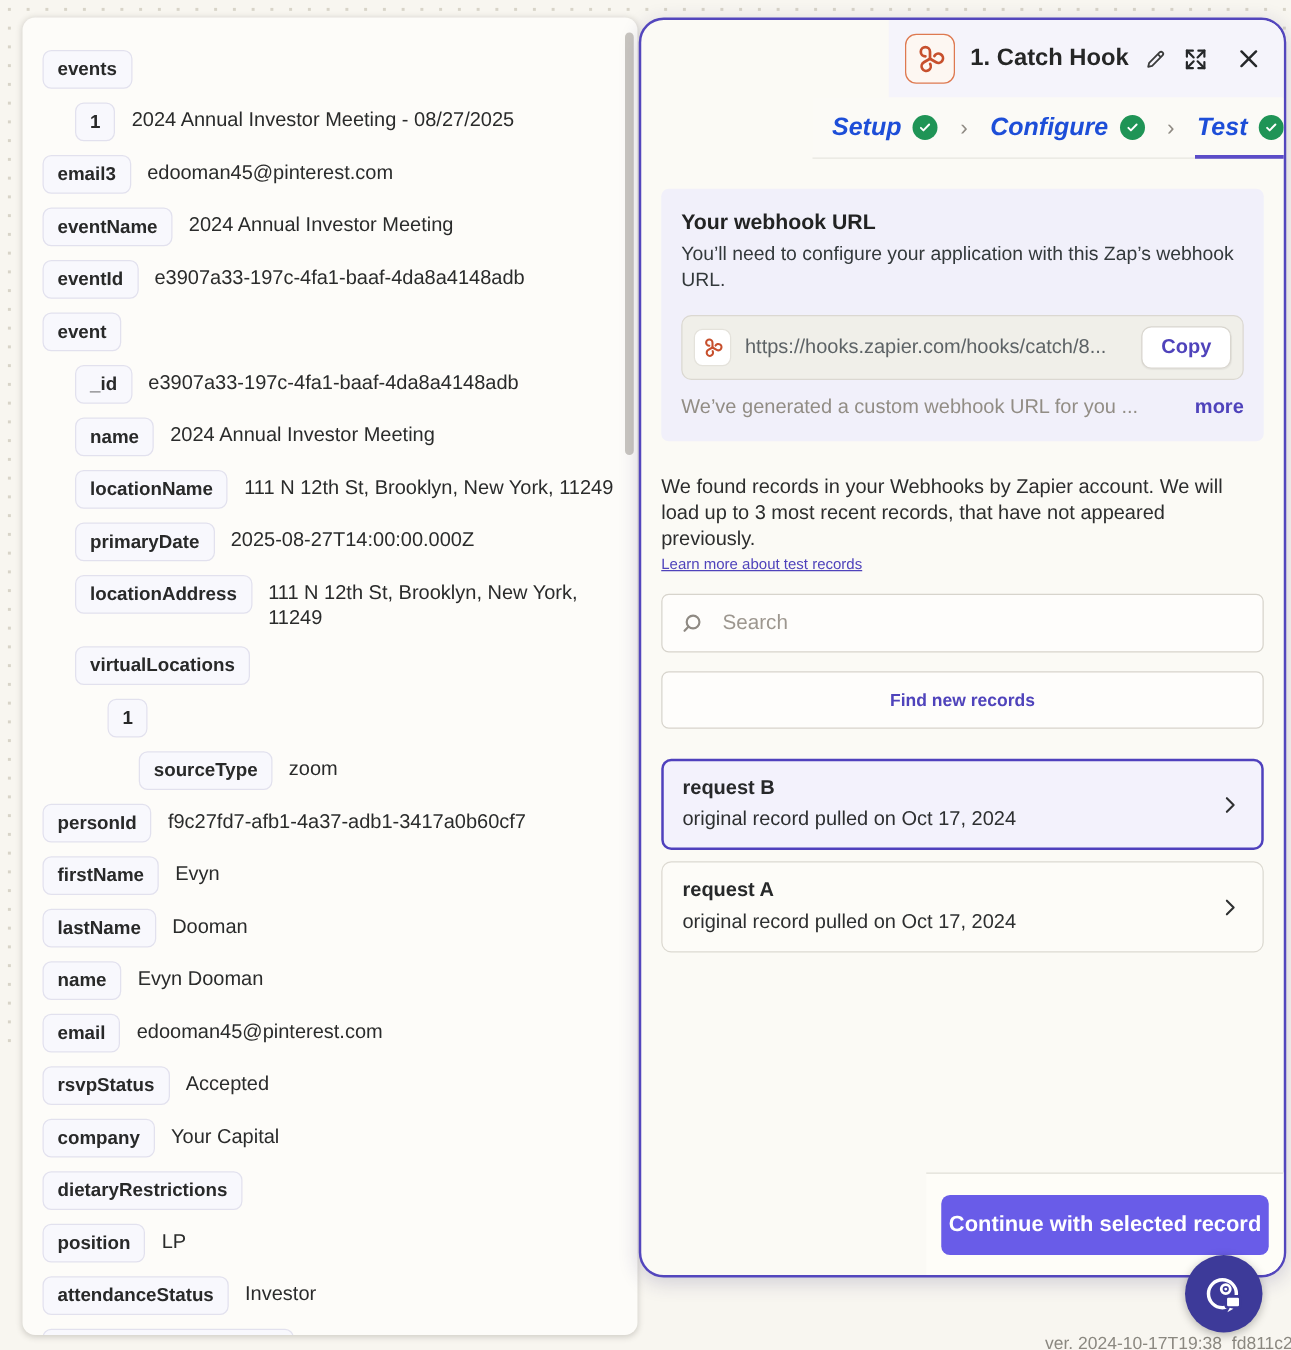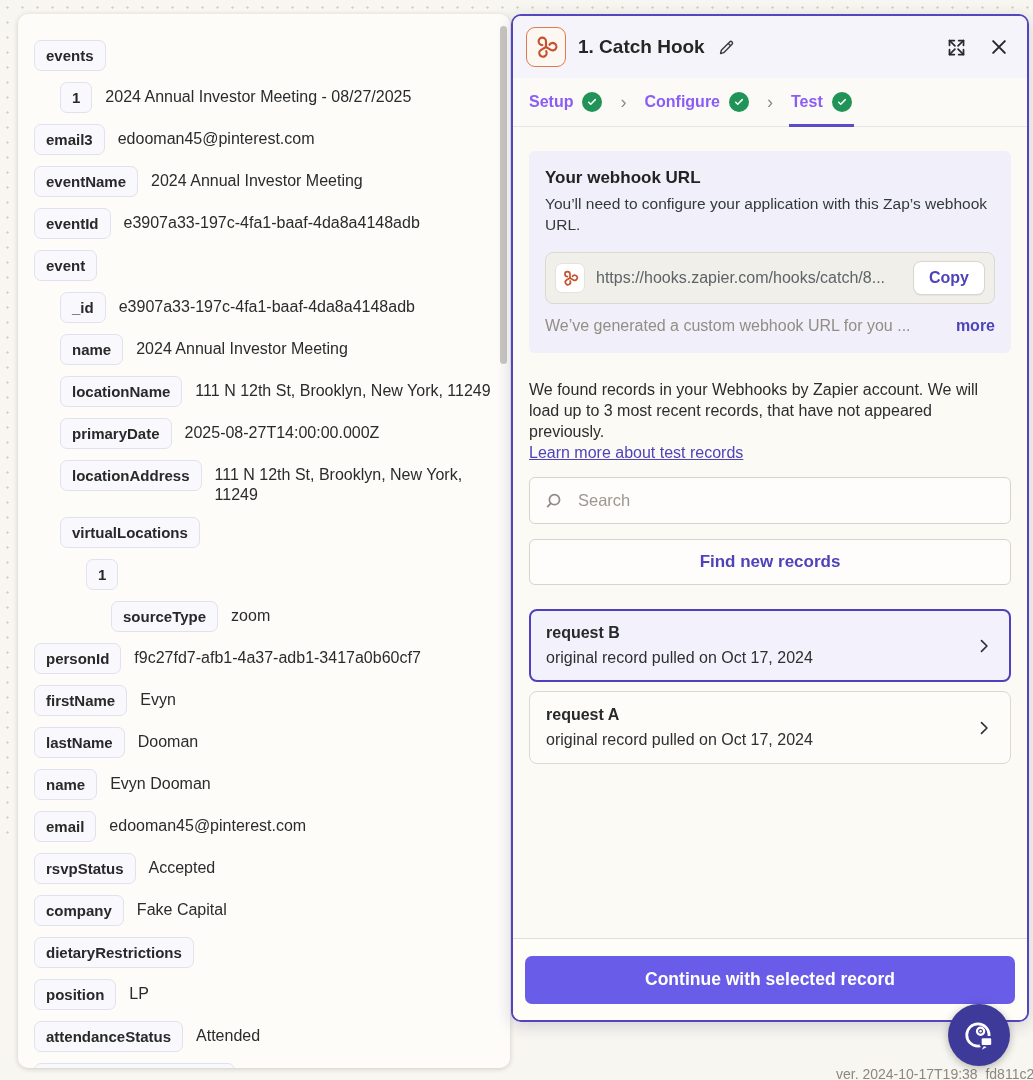--- a/index.html
+++ b/index.html
@@ -37,66 +37,67 @@
   .val{font-size:16px;color:#2a2b2b;line-height:1.28;margin-top:5px;min-width:0;}
   .row[data-key="locationAddress"] .val{max-width:300px;}
   .scroll-thumb{
     position:absolute;right:3px;top:12px;width:7px;height:338px;
     border-radius:4px;background:#c9c6c0;
   }
 
   
   .step-panel{
     position:absolute;left:511px;top:14px;width:518px;height:1008px;
-    border:2px solid #5346bd;border-radius:10px;background:#fbfaf5;
+    border:2px solid #5346bd;border-radius:20px;background:#fbfaf5;
     display:flex;flex-direction:column;overflow:hidden;
     box-shadow:0 4px 16px rgba(40,35,100,.18);
+    align-items:flex-end;
   }
   .step-header{
     flex:0 0 62px;display:flex;align-items:center;gap:12px;
     padding:0 18px 0 13px;background:#f5f4fb;
   }
   .app-icon{
     width:40px;height:40px;border:1.5px solid #de7950;border-radius:9px;
     background:#fdf7f2;display:flex;align-items:center;justify-content:center;flex:0 0 auto;
   }
   .step-title{font-size:19px;font-weight:700;color:#252626;margin:0;white-space:nowrap;}
   .pencil{display:flex;align-items:center;cursor:pointer;}
   .header-actions{margin-left:auto;display:flex;align-items:center;gap:22px;}
   .icon-btn{display:flex;align-items:center;cursor:pointer;background:none;border:none;padding:0;}
 
   .tabs{
     flex:0 0 49px;display:flex;align-items:stretch;padding:0 0 0 16px;
     background:#fbfaf6;border-bottom:1px solid #e8e6df;
   }
-  .tab{display:flex;align-items:center;gap:9px;position:relative;font-weight:700;font-size:16px;color:#8b5cf6;cursor:pointer;}
+  .tab{display:flex;align-items:center;gap:9px;position:relative;font-weight:700;font-size:20px;color:#1d4ed8;cursor:pointer;font-style:italic;}
   .tab.active::after{content:"";position:absolute;left:-2px;right:-2px;bottom:-1px;height:3px;background:var(--accent);}
   .tab-sep{display:flex;align-items:center;color:#8f8a83;font-size:18px;padding:0 18px;font-weight:400;}
   .check{width:20px;height:20px;border-radius:50%;background:var(--green);display:flex;align-items:center;justify-content:center;flex:0 0 auto;}
 
   .content{flex:1 1 auto;padding:24px 16px 0;overflow:hidden;}
 
   .webhook-box{background:#f1f0fa;border-radius:6px;padding:17px 16px 18px;}
   .wb-title{font-size:17px;font-weight:700;color:#222323;margin:0 0 6px;}
   .wb-sub{font-size:15.5px;color:#33393b;line-height:1.35;margin:0 0 16px;}
   .url-row{display:flex;align-items:center;gap:11px;background:#f0efe9;border:1px solid #dbd8d1;border-radius:8px;padding:8px 9px;}
   .url-icon{width:30px;height:30px;background:#fff;border:1px solid #e4e2db;border-radius:7px;display:flex;align-items:center;justify-content:center;flex:0 0 auto;}
   .url-text{flex:1;font-size:16px;color:#5d6366;white-space:nowrap;overflow:hidden;}
   .copy-btn{background:#fff;border:1px solid #d9d6cf;border-radius:8px;padding:7px 15px;font-size:16px;font-weight:700;color:var(--link);cursor:pointer;box-shadow:0 1px 1px rgba(0,0,0,.05);font-family:inherit;}
   .wb-caption{display:flex;justify-content:space-between;align-items:baseline;margin-top:13px;font-size:16px;color:#928d85;}
   .more-link{color:var(--link);font-weight:700;text-decoration:none;cursor:pointer;}
 
   .desc{margin:26px 0 0;font-size:16px;color:#2c2d2d;line-height:1.32;}
-  .learn-link{display:inline-block;margin-top:2px;font-size:16px;color:var(--link);text-decoration:underline;cursor:pointer;}
+  .learn-link{display:inline-block;margin-top:2px;font-size:12px;color:var(--link);text-decoration:underline;cursor:pointer;}
 
   .search-box{margin-top:15px;height:47px;display:flex;align-items:center;gap:12px;background:#fefdfb;border:1px solid #d7d4cc;border-radius:6px;padding:0 14px;}
   .search-box input{border:none;outline:none;background:transparent;flex:1;font-size:16.5px;color:#2d2e2e;font-family:inherit;}
   .search-box input::placeholder{color:#9d978f;}
 
-  .find-btn{margin-top:15px;width:100%;height:46px;background:#fefdfb;border:1px solid #d7d4cc;border-radius:6px;font-size:17px;font-weight:700;color:var(--link);cursor:pointer;font-family:inherit;}
+  .find-btn{margin-top:15px;width:100%;height:46px;background:#fefdfb;border:1px solid #d7d4cc;border-radius:6px;font-size:14px;font-weight:700;color:var(--link);cursor:pointer;font-family:inherit;}
 
   .records{margin-top:8px;}
   .record{display:flex;align-items:center;margin-top:9px;padding:14px 16px;border-radius:8px;background:#fdfcf8;border:1px solid #dcd9d1;cursor:pointer;}
   .record:first-child{margin-top:24px;gap:24px;}
   .record.selected{border:2px solid var(--sel-border);background:#f3f2fc;padding:13px 15px;}
   .rec-title{font-size:16px;font-weight:700;color:#27292a;margin-bottom:7px;}
   .rec-sub{font-size:16px;color:#2d2f30;}
   .rec-chevron{margin-left:auto;display:flex;align-items:center;}
 
   .step-footer{flex:0 0 82px;background:#fefdf8;border-top:1px solid #e0ded6;display:flex;align-items:center;padding:0 12px;}
@@ -192,33 +193,33 @@
         <div class="row indent-0" data-key="email">
     <span class="pill">email</span>
     <span class="val">edooman45@pinterest.com</span>
   </div>
         <div class="row indent-0" data-key="rsvpStatus">
     <span class="pill">rsvpStatus</span>
     <span class="val">Accepted</span>
   </div>
         <div class="row indent-0" data-key="company">
     <span class="pill">company</span>
-    <span class="val">Fake Capital</span>
+    <span class="val">Your Capital</span>
   </div>
         <div class="row indent-0" data-key="dietaryRestrictions">
     <span class="pill">dietaryRestrictions</span>
 
   </div>
         <div class="row indent-0" data-key="position">
     <span class="pill">position</span>
     <span class="val">LP</span>
   </div>
         <div class="row indent-0" data-key="attendanceStatus">
     <span class="pill">attendanceStatus</span>
-    <span class="val">Attended</span>
+    <span class="val">Investor</span>
   </div>
         <div class="row indent-0" data-key="rsvpQuestionResponses">
     <span class="pill">rsvpQuestionResponses</span>
 
   </div>
       </div>
     <div class="scroll-thumb"></div>
   </section>
 
   <section class="step-panel">

